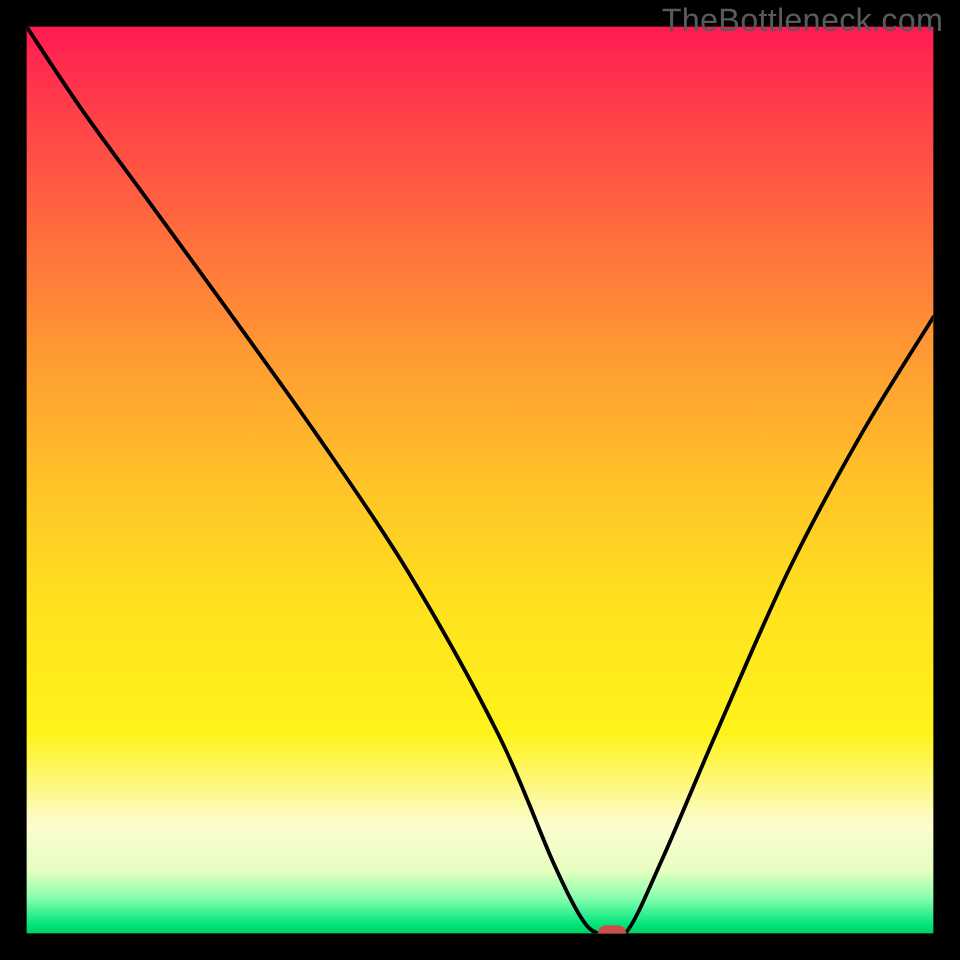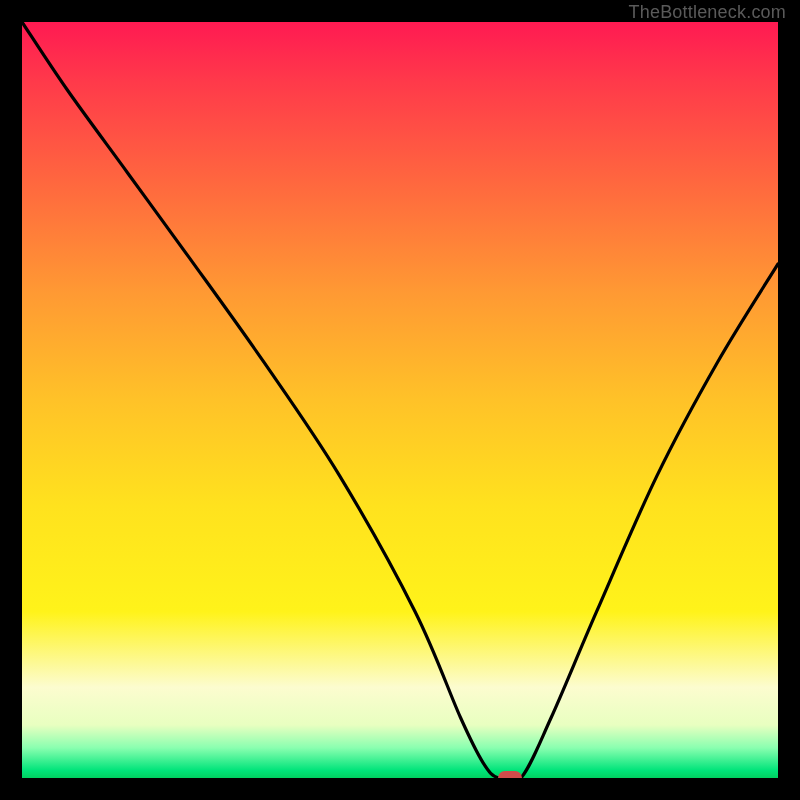--- a/index.html
+++ b/index.html
@@ -52,21 +52,21 @@
     height: 14px;
     border-radius: 7px;
     background: #d24b4b;
     transform: translate(-50%, -50%);
   }
   .watermark {
     position: absolute;
     top: 2px;
     right: 14px;
     color: #5a5a5a;
-    font-size: 18px;
+    font-size: 27px;
     letter-spacing: 0.2px;
     font-weight: 500;
     user-select: none;
   }
 </style>
 </head>
 <body>
 
 <div class="frame">
 

